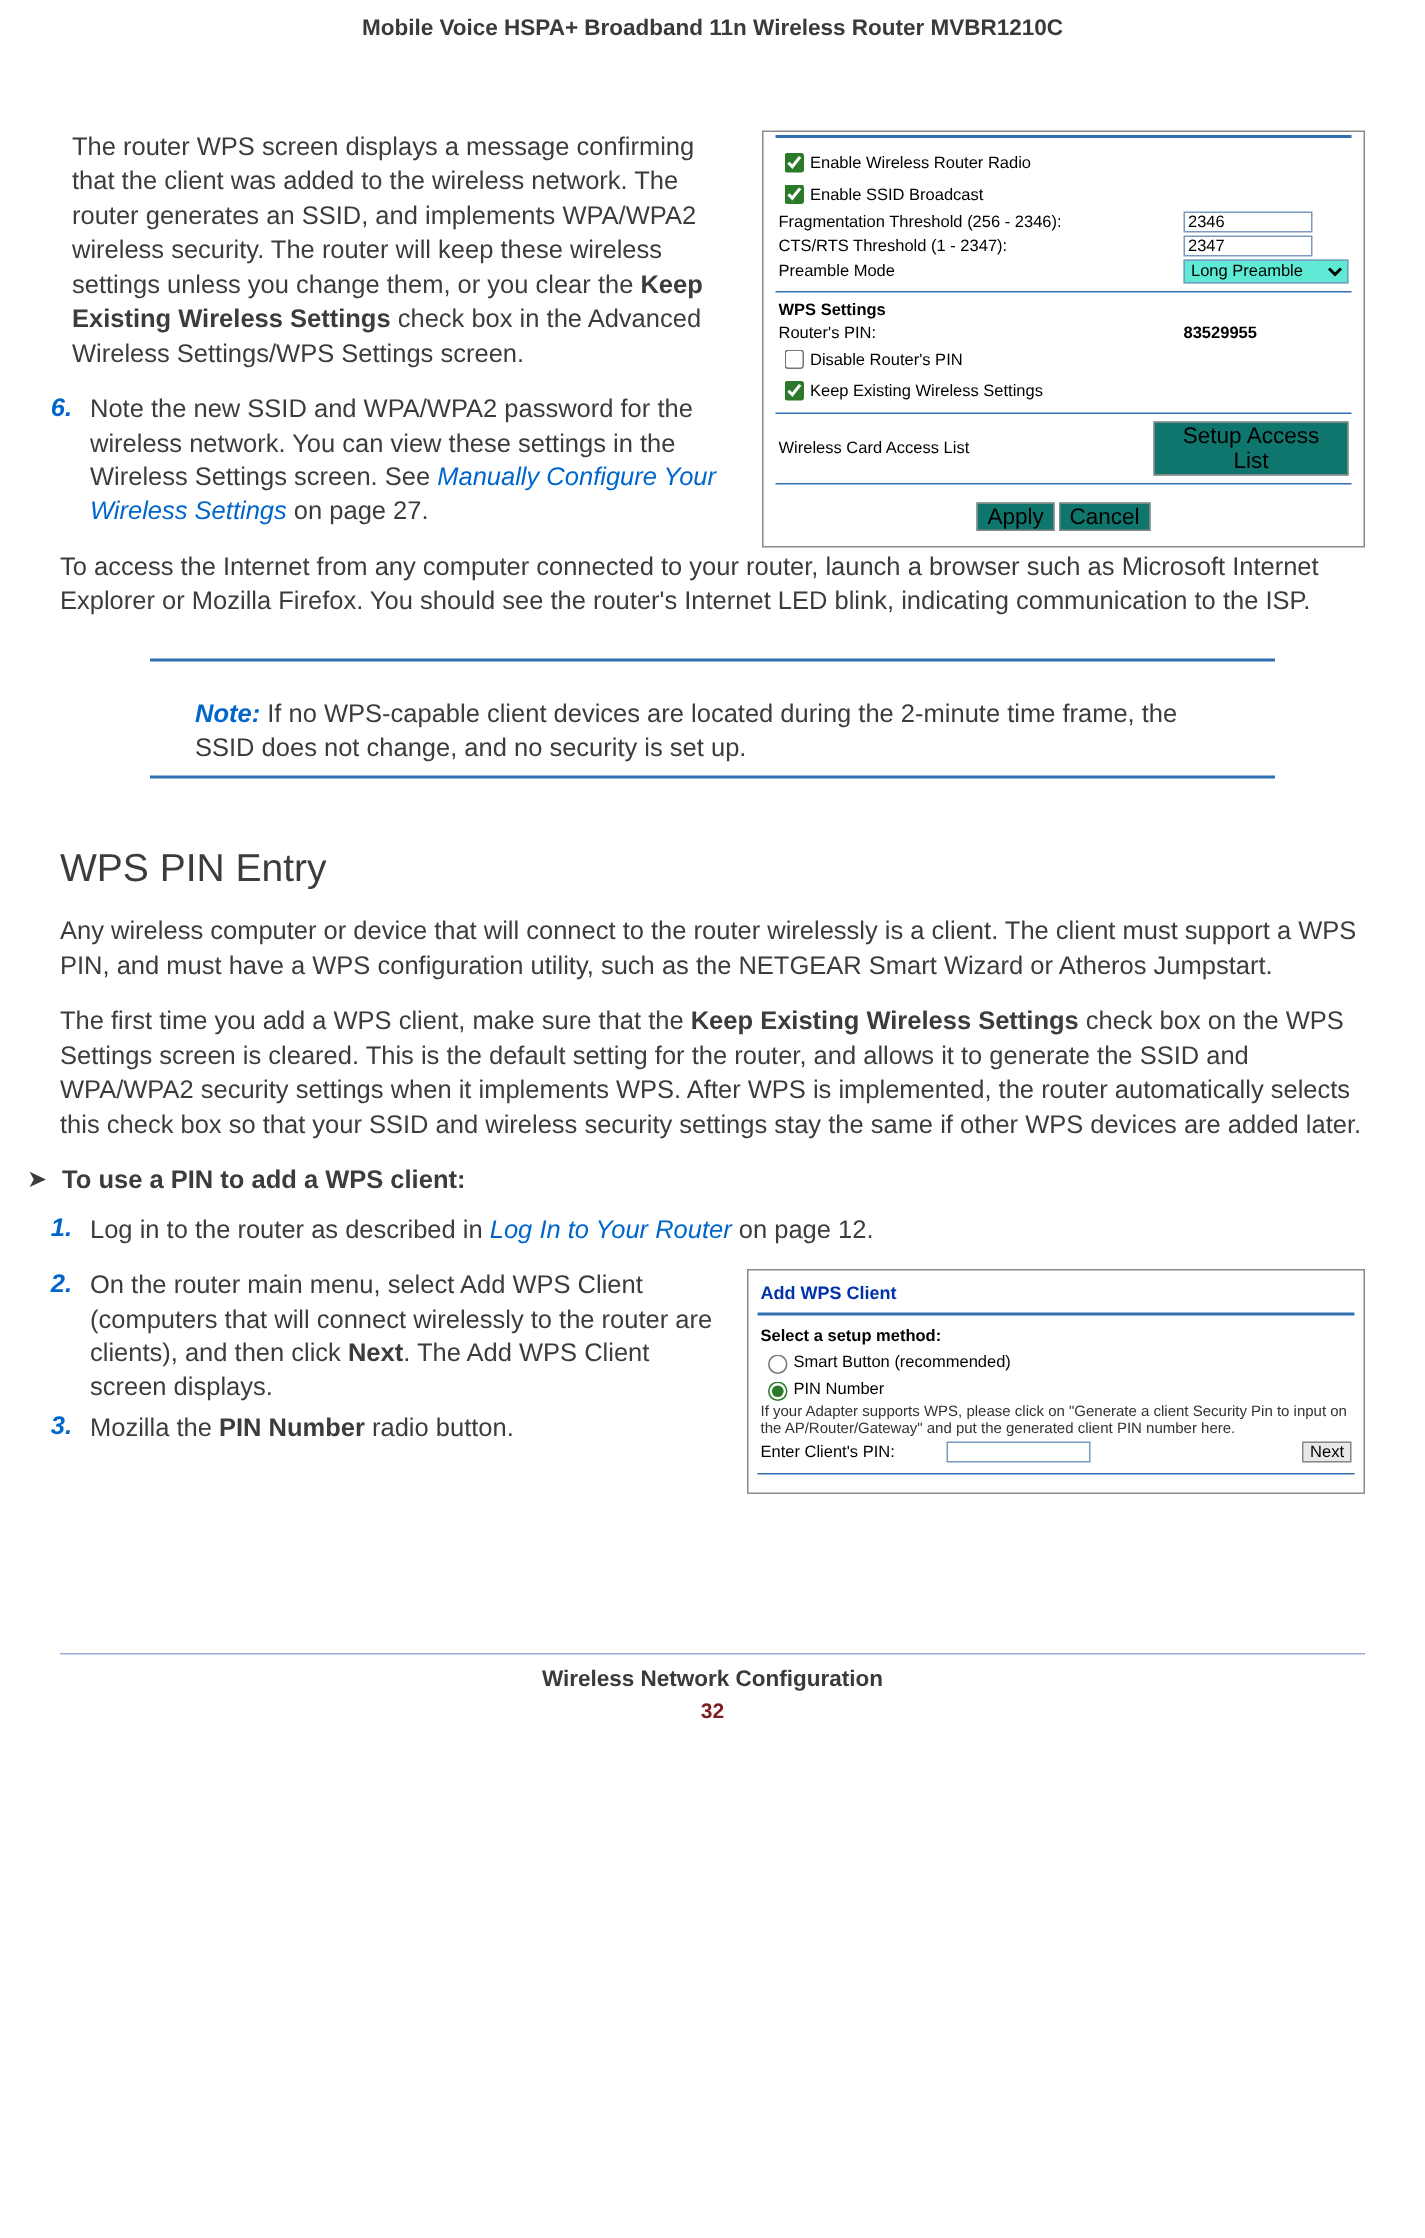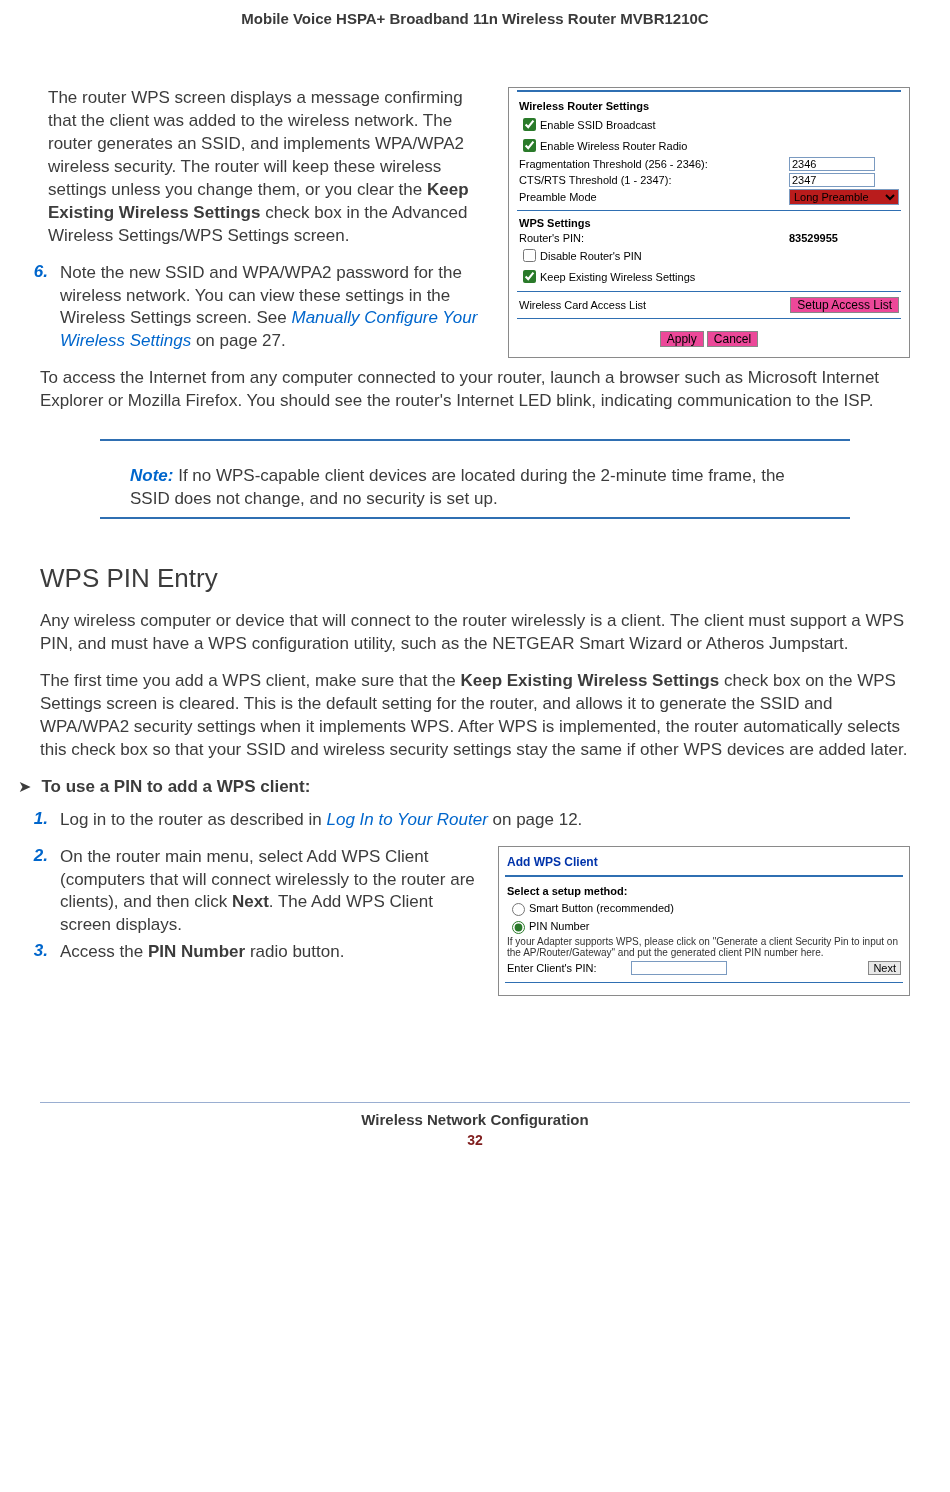--- a/index.html
+++ b/index.html
@@ -144,25 +144,25 @@
   .shot1 .sep-thin { border-top: 1px solid #2f6fb2; margin: 4px 8px; }
   .shot1 .sub { font-weight: bold; padding: 2px 10px; font-size: 11px; }
   .shot1 .row { display: flex; align-items: center; padding: 1px 10px; }
   .shot1 .row label { flex: 1; }
   .shot1 .row .val { flex: 0 0 110px; }
   .shot1 input[type="text"] {
     width: 80px; font-size: 11px; border: 1px solid #7a9ac0; padding: 0 2px;
     font-family: Tahoma, Arial, sans-serif;
   }
   .shot1 select {
-    width: 110px; font-size: 11px; border: 1px solid #7a9ac0; background: #b91c1c;
+    width: 110px; font-size: 11px; border: 1px solid #7a9ac0; background: #5eead4;
     font-family: Tahoma, Arial, sans-serif;
   }
   .shot1 .btn {
-    font-size: 12px; border: 1px solid #888; background: #ec4899; padding: 0 6px;
+    font-size: 15px; border: 1px solid #888; background: #0f766e; padding: 0 6px;
     font-family: Tahoma, Arial, sans-serif; cursor: pointer;
   }
   .shot1 .btns { text-align: center; padding: 8px 0 10px 0; }
   .shot1 .pin { font-weight: bold; }
   .shot1 input[type="checkbox"] { accent-color: #2a7a2a; margin-right: 4px; }
 
   
   .shot2 {
     width: 410px;
     border: 1px solid #8a8a8a;
@@ -217,28 +217,27 @@
           <span>Note the new SSID and WPA/WPA2 password for the wireless network. You can view these settings in the Wireless Settings screen. See </span><span class="link-text">Manually Configure Your Wireless Settings</span><span> on page 27.</span>
         </div>
       </div>
 
     </div>
 
     <div class="right-col">
 
       <div class="shot1">
         <div class="sep"></div>
-        <div class="sub">Wireless Router Settings</div>
+        <div class="row">
+            <input type="checkbox" checked="" style="">
+            <label>Enable Wireless Router Radio</label>
+          </div>
         <div class="row">
             <input type="checkbox" checked="" style="">
             <label>Enable SSID Broadcast</label>
-          </div>
-        <div class="row">
-            <input type="checkbox" checked="" style="">
-            <label>Enable Wireless Router Radio</label>
           </div>
         <div class="row">
             <label>Fragmentation Threshold (256 - 2346):</label>
             <div class="val"><input type="text" value="2346" style=""></div>
           </div>
         <div class="row">
             <label>CTS/RTS Threshold (1 - 2347):</label>
             <div class="val"><input type="text" value="2347" style=""></div>
           </div>
         <div class="row">
@@ -307,21 +306,21 @@
     <div class="left-col">
       <div class="list-row" style="margin-left:-16px; margin-bottom:4px;">
         <div class="list-num">2.</div>
         <div class="list-body">
           <span>On the router main menu, select Add WPS Client (computers that will connect wirelessly to the router are clients), and then click </span><span class="bold">Next</span><span>. The Add WPS Client screen displays.</span>
         </div>
       </div>
       <div class="list-row" style="margin-left:-16px;">
         <div class="list-num">3.</div>
         <div class="list-body">
-          <span>Access the </span><span class="bold">PIN Number</span><span> radio button.</span>
+          <span>Mozilla the </span><span class="bold">PIN Number</span><span> radio button.</span>
         </div>
       </div>
     </div>
     <div class="right-col">
 
       <div class="shot2">
         <div class="panel-title">Add WPS Client</div>
         <div class="sep"></div>
         <div class="sub">Select a setup method:</div>
         <div class="row">

